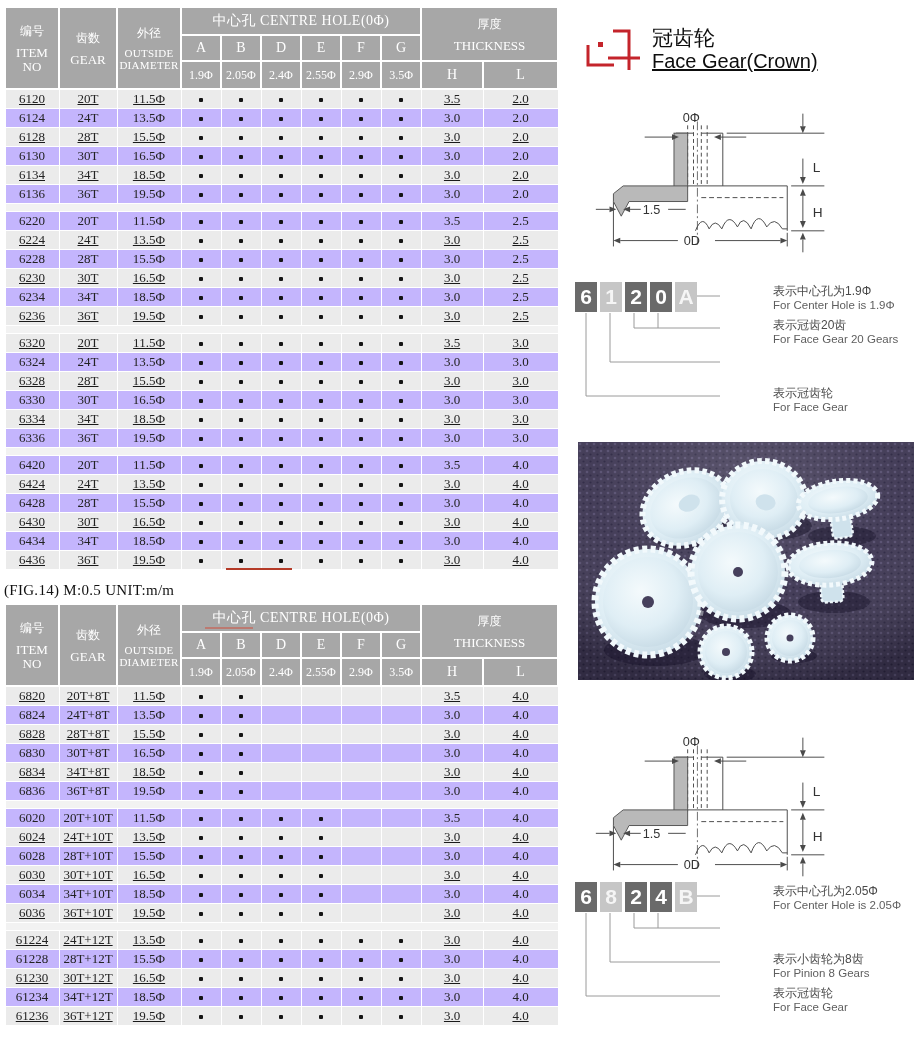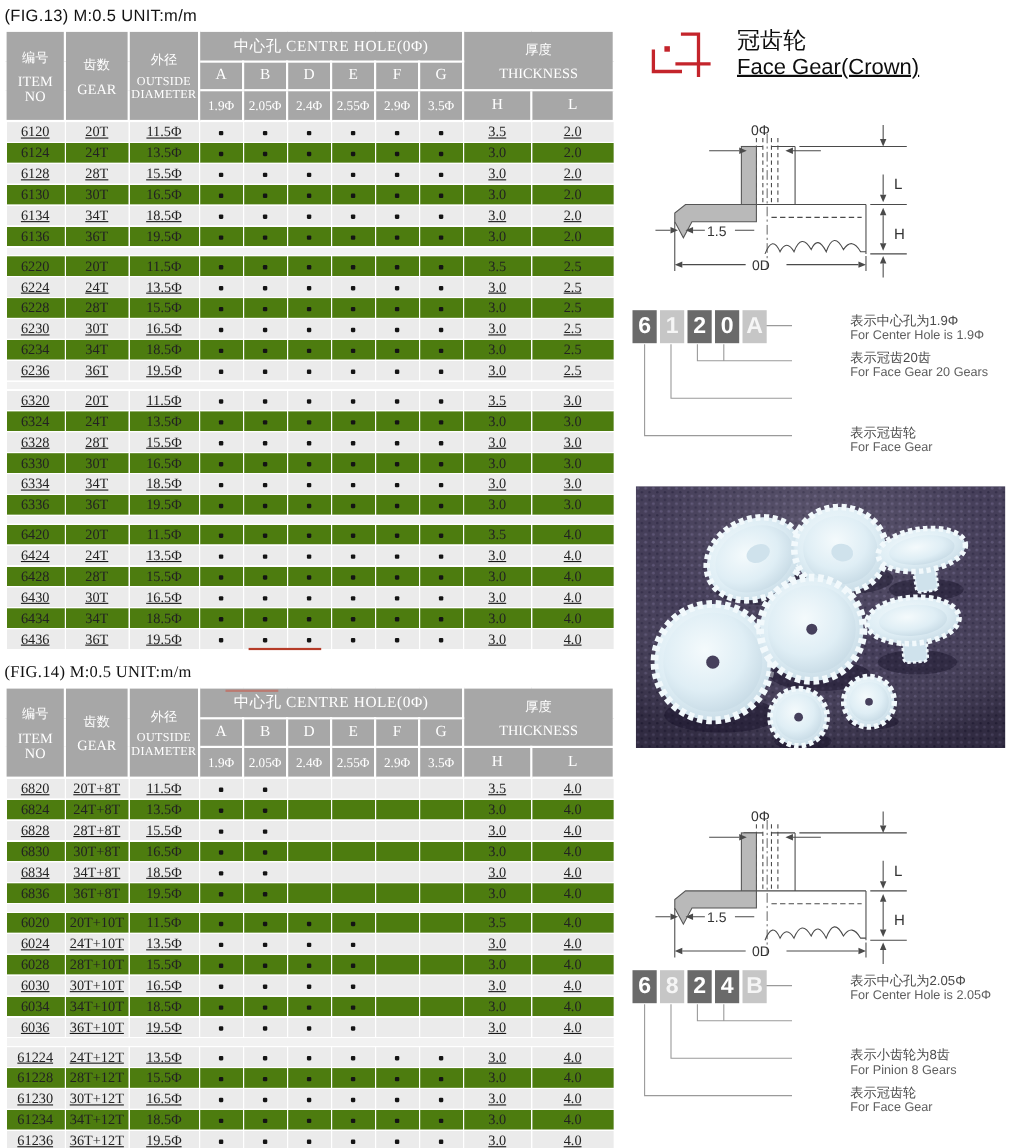--- a/index.html
+++ b/index.html
@@ -24,30 +24,30 @@
   th.hd-letter{font:14px "Liberation Serif",serif;height:24px;}
   th.hd-size{font:12px "Liberation Serif",serif;height:26px;}
   th.hd-hl{font:14px "Liberation Serif",serif;}
   th.hd-item,th.hd-gear,th.hd-od{height:80px;}
 
   tbody td{border-left:1px solid #fff;border-right:1px solid #fff;border-top:1px solid #fff;
            text-align:center;vertical-align:middle;padding:0;position:relative;
            font:13px "Liberation Serif",serif;color:#222;}
   tbody tr{height:19px;}
   tbody tr.light{background:#ebebeb;text-decoration:underline;}
-  tbody tr.dark{background:#4d7c0f;margin-top:20px;}
+  tbody tr.dark{background:#c4b5fd;margin-top:20px;}
   tbody tr.sep{height:8px;}
   tbody tr.sep td{background:#f2f2f2;}
   .dot{display:inline-block;width:4px;height:4px;background:#141414;border-radius:1px;vertical-align:middle;}
   .redmark{position:absolute;left:4px;bottom:-1px;width:66px;height:2px;background:#b53b28;}
   .red-artifact{position:absolute;left:205px;top:627px;width:48px;height:2px;background:rgba(205,85,70,.55);}
 
   
   .right-col{position:absolute;left:570px;top:0;width:350px;height:1044px;}
-  .brand{position:absolute;left:18px;top:26px;display:flex;align-items:flex-start;gap:20px;}
+  .brand{position:absolute;left:12px;top:26px;display:flex;align-items:flex-start;gap:8px;}
   .brand-text .t-zh{font:500 21px "Liberation Sans",sans-serif;color:#0d0d0d;line-height:1.15;}
   .brand-text .t-en{font:20px "Liberation Sans",sans-serif;color:#0d0d0d;line-height:1.15;text-decoration:underline;}
 
   .diagram{position:absolute;left:20px;top:106px;width:332px;height:152px;}
   #diag2{top:730px;}
   .diagram svg{width:100%;height:100%;}
   .dlab{font:13px "Liberation Sans",sans-serif;fill:#333;}
   .dlab-big{font:14px "Liberation Sans",sans-serif;fill:#333;}
 
   .photo{position:absolute;left:8px;top:442px;width:336px;height:238px;display:block;}
@@ -64,21 +64,20 @@
   .code-note .n-zh{font:12px "Liberation Sans",sans-serif;color:#4a4a4a;line-height:1.2;}
   .code-note .n-en{font:11.5px "Liberation Sans",sans-serif;color:#5e5e5e;line-height:1.25;}
   .n1{top:2px}.n2{top:36px}.n3{top:70px}.n4{top:104px}
 </style>
 </head>
 <body>
 
 <div class="page">
 
   <div class="left-col">
-    <div class="fig-title" id="fig13-title">(FIG.13) M:0.5 UNIT:m/m</div>
     <table class="gear-table" id="fig13-table">
       <colgroup>
           <col class="c1">
           <col class="c2">
           <col class="c3">
           <col class="ch">
           <col class="ch">
           <col class="ch">
           <col class="ch">
           <col class="ch">

